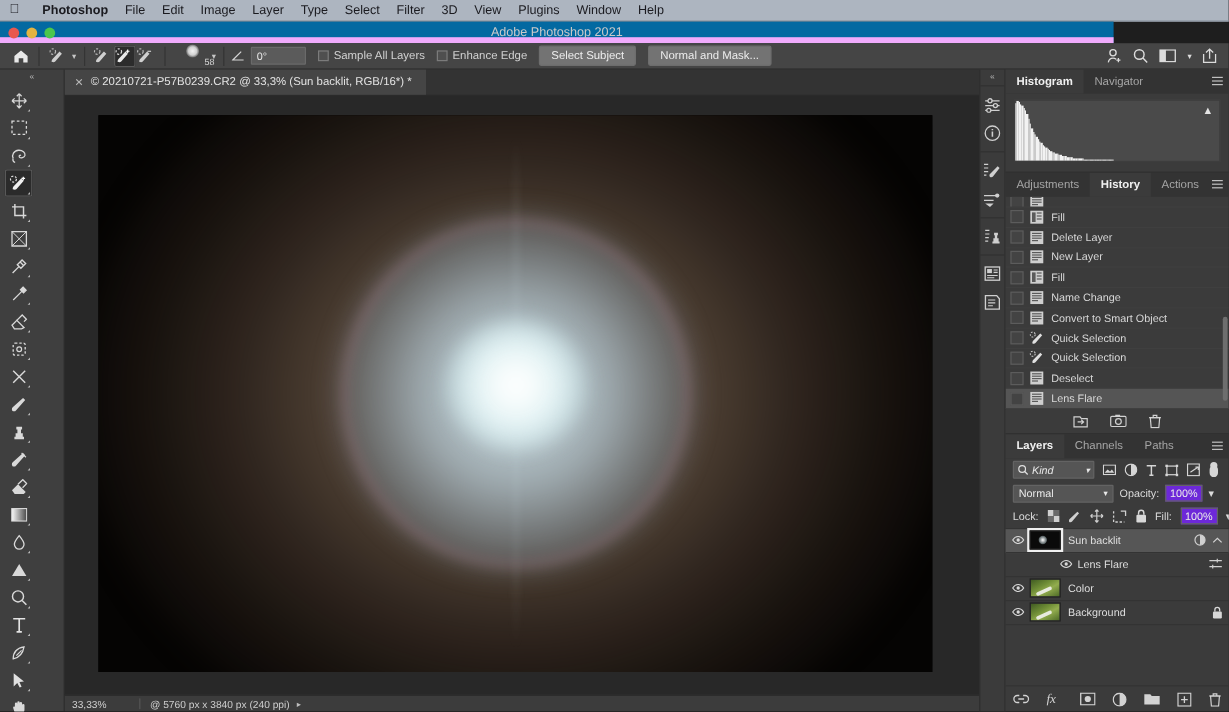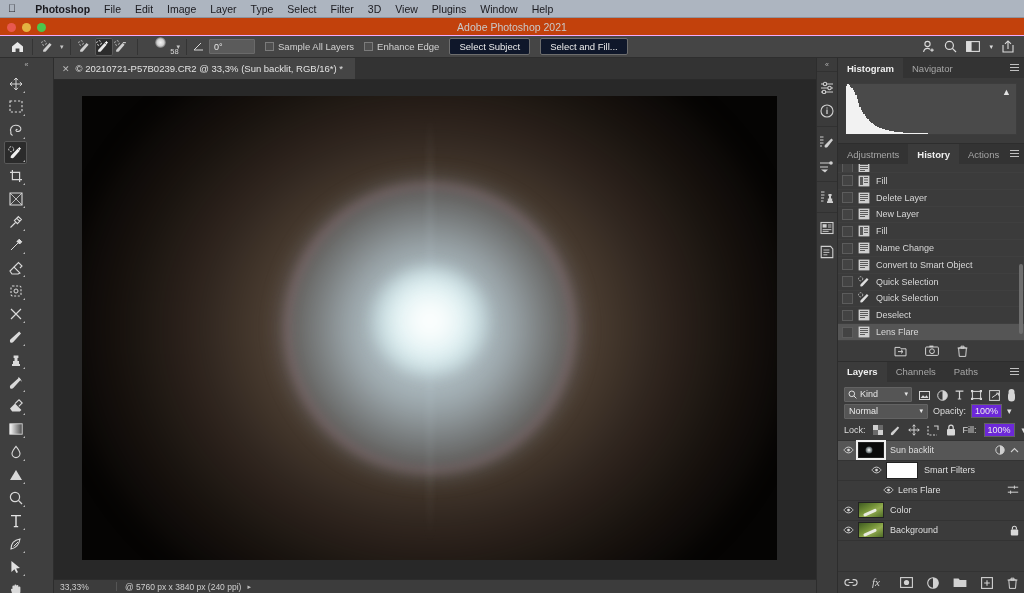--- a/index.html
+++ b/index.html
@@ -20,23 +20,23 @@
     padding-left: 8px;
     font-size: 10.5px; color: #1a1a1f;
     border-bottom: 1px solid #8c949f;
   }
   .mac-apple { font-size: 11px; margin-right: 12px; line-height: 1; }
   .mac-item { padding: 0 7px; white-space: nowrap; }
   .mac-item.bold { font-weight: bold; }
 
   
   .titlebar {
-    position: absolute; left: 0; top: 18px; width: 1024px; height: 18px;
-    background: #c2410c;
-    border-bottom: 1px solid #f0abfc;
+    position: absolute; left: 0; top: 18px; width: 928px; height: 18px;
+    background: #0369a1;
+    border-bottom: 5px solid #f0abfc;
   }
   .traffic { position: absolute; top: 5px; left: 7px; display: flex; gap: 6px; }
   .dot { width: 9px; height: 9px; border-radius: 50%; }
   .dot.r { background: #e8584f; }
   .dot.y { background: #e3b341; }
   .dot.g { background: #4cc64c; }
   .app-title {
     position: absolute; left: 0; right: 0; top: 3px;
     text-align: center; font-size: 10.5px; color: #c9c9c9;
   }
@@ -67,21 +67,21 @@
   }
   .ob-brush .bnum { font-size: 7.5px; color: #d8d8d8; margin-top: -1px; margin-left: 28px; }
   .ob-field {
     height: 15px; background: #5b5b5b; border: 1px solid #6a6a6a;
     border-radius: 1px; color: #e8e8e8; font-size: 9px;
     display: flex; align-items: center; padding: 0 4px; min-width: 46px;
   }
   .ob-check { display: flex; align-items: center; gap: 4px; margin-left: 10px; }
   .cbox { width: 9px; height: 9px; background: #4f4f4f; border: 1px solid #7b7b7b; }
   .ob-pushbtn {
-    height: 17px; background: #0f172a; border: 1px solid #6d6d6d;
+    height: 17px; background: #737373; border: 1px solid #6d6d6d;
     border-radius: 2px; color: #ededed; font-size: 9.5px;
     display: flex; align-items: center; padding: 0 9px; margin-left: 10px;
   }
   .ob-right { margin-left: auto; display: flex; align-items: center; gap: 9px; padding-right: 10px; }
 
   
   .toolbar {
     position: absolute; left: 0; top: 58px; width: 54px; bottom: 0;
     background: #3f3f3f; border-right: 1px solid #2d2d2d;
   }
@@ -233,21 +233,21 @@
   .hrow .hchk { width: 11px; height: 11px; border: 1px solid #5c5c5c; background: #434343; margin-right: 5px; flex: 0 0 auto; }
   .hrow .hicon { width: 13px; margin-right: 5px; flex: 0 0 auto; display: flex; align-items: center; }
   .hrow.partial { height: 9px; overflow: hidden; }
   .hist-scroll { position: absolute; right: 1px; top: 100px; width: 4px; height: 70px; background: #6e6e6e; border-radius: 2px; }
   .panel-footer {
     height: 20px; display: flex; align-items: center; justify-content: center; gap: 18px;
     background: #3b3b3b;
   }
 
   
-  .lay-filter { height: 20px; display: flex; align-items: flex-end; padding: 0 6px; gap: 5px; }
+  .lay-filter { height: 20px; display: flex; align-items: center; padding: 0 6px; gap: 5px; font-style: italic; }
   .kind-sel {
     height: 15px; width: 68px; background: #555555; border: 1px solid #636363;
     border-radius: 1px; display: flex; align-items: center; gap: 3px;
     padding: 0 3px; font-size: 9px; color: #e6e6e6;
   }
   .kind-sel .kchev { margin-left: auto; font-size: 7px; }
   .filt-icons { display: flex; align-items: center; gap: 7px; margin-left: 2px; }
   .lay-blend { height: 19px; display: flex; align-items: center; padding: 0 6px; gap: 5px; font-size: 9px; color: #dcdcdc; }
   .blend-sel {
     height: 15px; width: 84px; background: #555555; border: 1px solid #636363;
@@ -378,21 +378,21 @@
     <div class="ob-field">0°</div>
     <div class="ob-check">
       <div class="cbox"></div>
       <span>Sample All Layers</span>
     </div>
     <div class="ob-check">
       <div class="cbox"></div>
       <span>Enhance Edge</span>
     </div>
     <div class="ob-pushbtn">Select Subject</div>
-    <div class="ob-pushbtn">Select and Fill...</div>
+    <div class="ob-pushbtn">Normal and Mask...</div>
 
     <div class="ob-right">
       <div>
         <svg width="13" height="13" viewBox="0 0 13 13">
             <circle cx="5.5" cy="4" r="2.6" fill="none" stroke="#dcdcdc" stroke-width="1.1"></circle>
             <path d="M1.6 12c.4-2.4 2-3.6 3.9-3.6 1 0 1.9.3 2.6.9" fill="none" stroke="#dcdcdc" stroke-width="1.1"></path>
             <path d="M10 8.4v3.4M8.3 10.1h3.4" stroke="#dcdcdc" stroke-width="1.1"></path>
           </svg>
       </div>
       <div>
@@ -1093,30 +1093,20 @@
                   <path d="M5 .8a4.2 4.2 0 0 1 0 8.4z" fill="#d0d0d0"></path>
                 </svg>
               </div>
               <div>
                 <svg width="9" height="7" viewBox="0 0 9 7">
                   <path d="M1 5 4.5 1.6 8 5" fill="none" stroke="#d0d0d0" stroke-width="1.1"></path>
                 </svg>
               </div>
             </div>
           </div>
-          <div class="lrow indent1">
-            <div class="eye">
-              <svg class="eye-glyph" viewBox="0 0 12 8">
-                <path d="M6 .8C3 .8 1 4 1 4s2 3.2 5 3.2S11 4 11 4 9 .8 6 .8z" fill="none" stroke="#d8d8d8" stroke-width="1"></path>
-                <circle cx="6" cy="4" r="1.5" fill="#d8d8d8"></circle>
-              </svg>
-            </div>
-            <div class="lthumb white"></div>
-            <span class="lname">Smart Filters</span>
-          </div>
           <div class="lrow indent2">
             <div class="eye">
               <svg class="eye-glyph" viewBox="0 0 12 8">
                 <path d="M6 .8C3 .8 1 4 1 4s2 3.2 5 3.2S11 4 11 4 9 .8 6 .8z" fill="none" stroke="#d8d8d8" stroke-width="1"></path>
                 <circle cx="6" cy="4" r="1.5" fill="#d8d8d8"></circle>
               </svg>
             </div>
             <span class="lname">Lens Flare</span>
             <div class="lright">
               <div>

